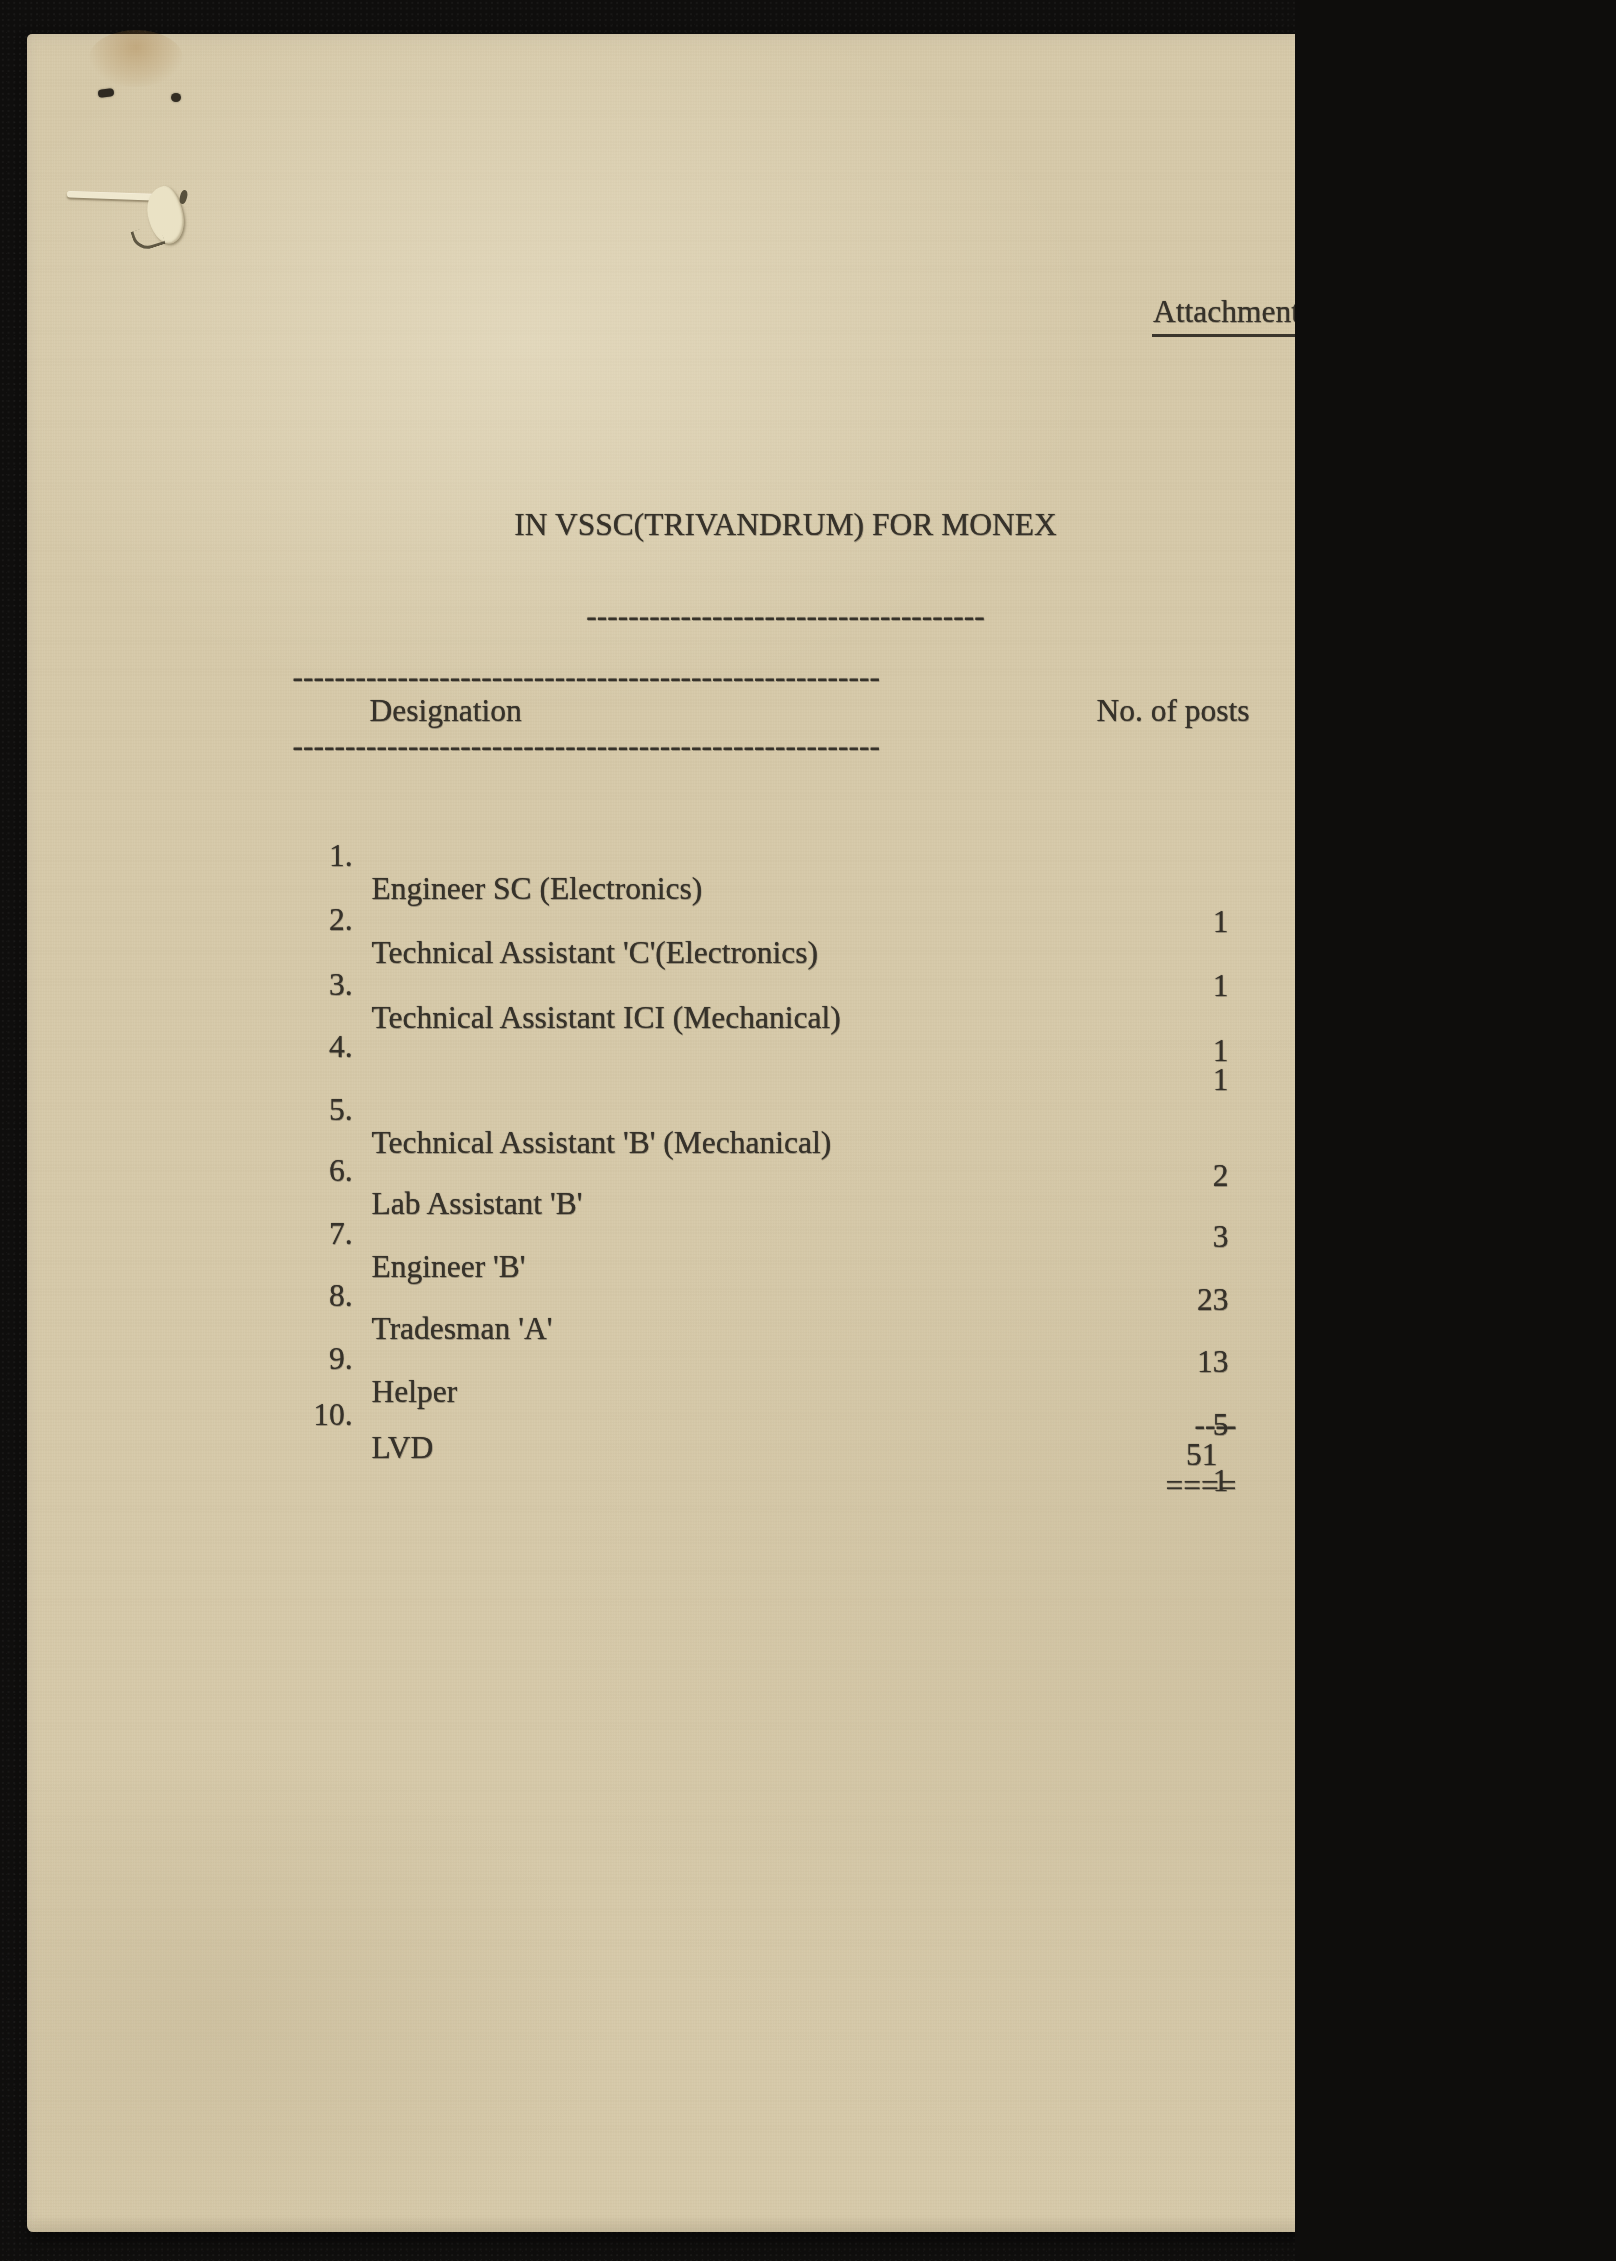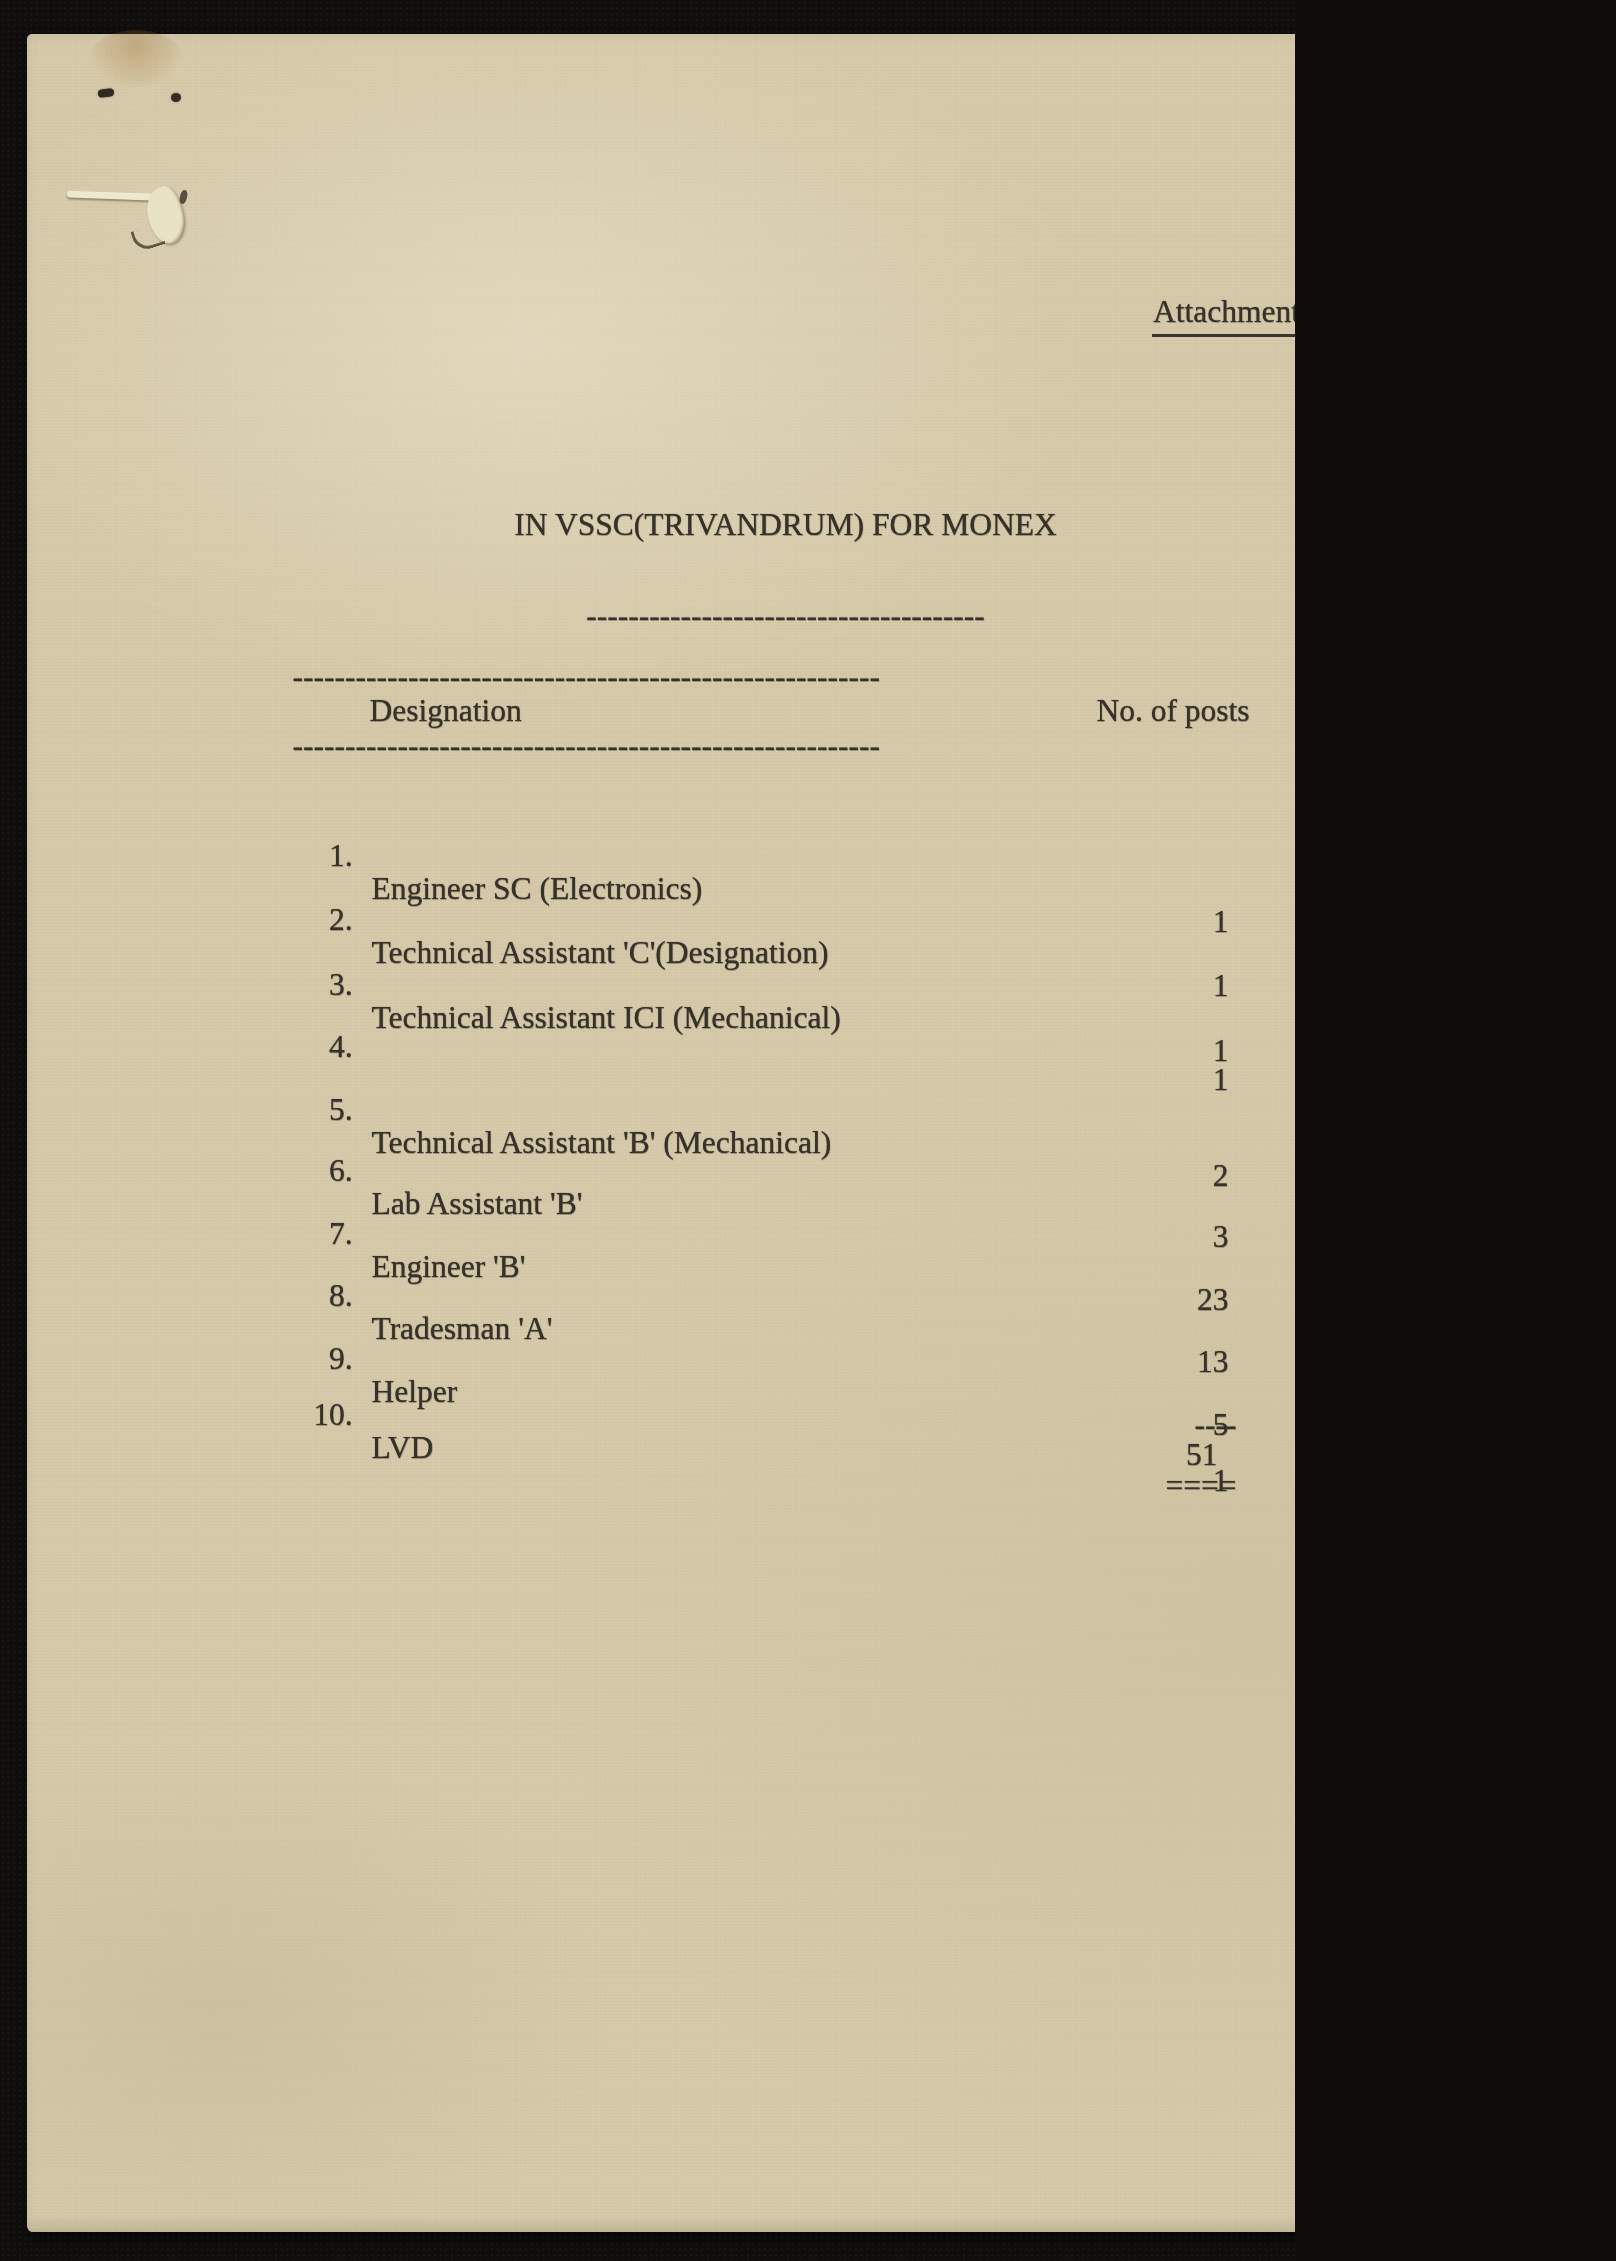--- a/index.html
+++ b/index.html
@@ -161,21 +161,21 @@
     <div class="ink" style="left:1070px; top:660px;">No. of posts</div>
     <div class="ink" style="left:266px; top:695px;">--------------------------------------------------------</div>
 
     <div class="ink table-row" style="top:772px;">
       <span class="num-cell">1.</span>
       <span class="label-cell">Engineer SC (Electronics)</span>
       <span class="posts-cell">1</span>
     </div>
     <div class="ink table-row" style="top:836px;">
       <span class="num-cell">2.</span>
-      <span class="label-cell">Technical Assistant 'C'(Designation)</span>
+      <span class="label-cell">Technical Assistant 'C'(Electronics)</span>
       <span class="posts-cell">1</span>
     </div>
     <div class="ink table-row" style="top:901px;">
       <span class="num-cell">3.</span>
       <span class="label-cell">Technical Assistant ICI (Mechanical)</span>
       <span class="posts-cell">1</span>
     </div>
     <div class="ink table-row" style="top:963px;">
       <span class="num-cell">4.</span>
       <span class="posts-cell">1</span>

